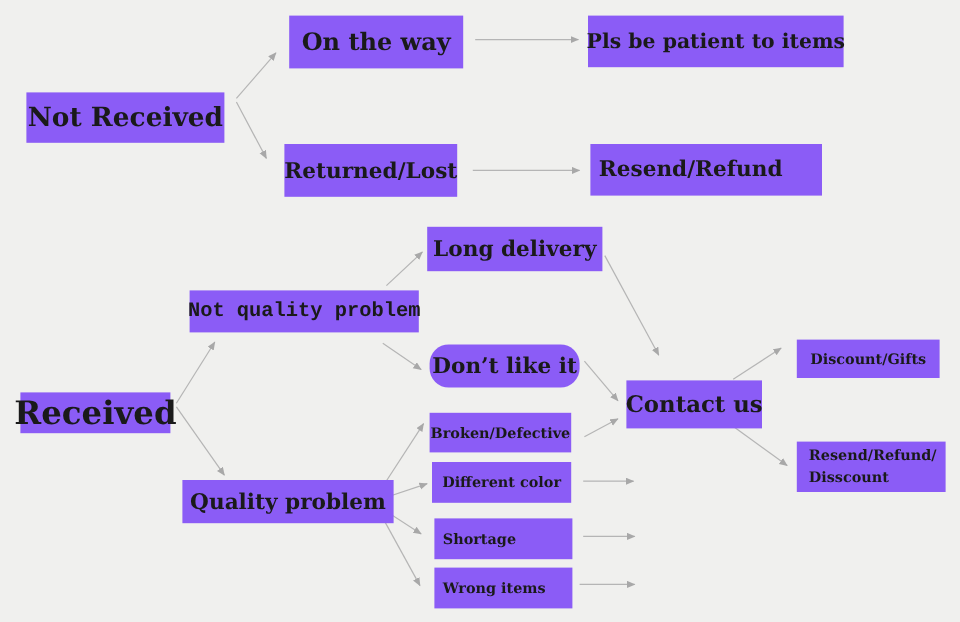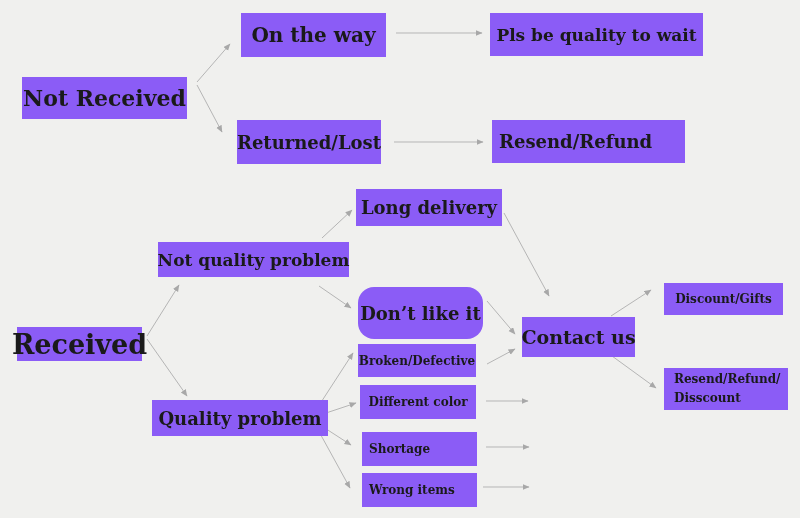--- a/index.html
+++ b/index.html
@@ -34,22 +34,22 @@
     padding-left: 10px;
     line-height: 19px;
   }
   
   .n-not-received   { left: 22px;  top: 77px;  width: 165px; height: 42px; font-size: 22px; }
   .n-on-the-way     { left: 241px; top: 13px;  width: 145px; height: 44px; font-size: 20px; }
   .n-pls-wait       { left: 490px; top: 13px;  width: 213px; height: 43px; font-size: 17px; }
   .n-returned-lost  { left: 237px; top: 120px; width: 144px; height: 44px; font-size: 18px; }
   .n-resend-refund  { left: 492px; top: 120px; width: 193px; height: 43px; font-size: 18px; padding-left: 8px; }
   .n-long-delivery  { left: 356px; top: 189px; width: 146px; height: 37px; font-size: 18px; }
-  .n-not-quality    { left: 158px; top: 242px; width: 191px; height: 35px; font-size: 17px; }
-  .n-dont-like      { left: 358px; top: 287px; width: 125px; height: 52px; font-size: 18px; border-radius: 16px; }
+  .n-not-quality    { left: 158px; top: 242px; width: 191px; height: 35px; font-size: 17px; font-family: Liberation Mono, monospace; }
+  .n-dont-like      { left: 358px; top: 287px; width: 125px; height: 36px; font-size: 18px; border-radius: 16px; }
   .n-received       { left: 17px;  top: 327px; width: 125px; height: 34px; font-size: 27px; }
   .n-contact-us     { left: 522px; top: 317px; width: 113px; height: 40px; font-size: 19px; }
   .n-discount-gifts { left: 664px; top: 283px; width: 119px; height: 32px; font-size: 12px; }
   .n-rrd            { left: 664px; top: 368px; width: 124px; height: 42px; font-size: 12px; }
   .n-broken         { left: 358px; top: 344px; width: 118px; height: 33px; font-size: 12px; }
   .n-different      { left: 360px; top: 385px; width: 116px; height: 34px; font-size: 12px; }
   .n-shortage       { left: 362px; top: 432px; width: 115px; height: 34px; font-size: 12px; }
   .n-quality        { left: 152px; top: 400px; width: 176px; height: 36px; font-size: 18px; }
   .n-wrong          { left: 362px; top: 473px; width: 115px; height: 34px; font-size: 12px; }
 </style>
@@ -81,21 +81,21 @@
     <line x1="611" y1="316" x2="651" y2="290" stroke="#b5b5b5" stroke-width="1" marker-end="url(#ah)"></line>
     <line x1="612" y1="356" x2="656" y2="388" stroke="#b5b5b5" stroke-width="1" marker-end="url(#ah)"></line>
     <line x1="316" y1="410" x2="353" y2="353" stroke="#b5b5b5" stroke-width="1" marker-end="url(#ah)"></line>
     <line x1="317" y1="416" x2="356" y2="403" stroke="#b5b5b5" stroke-width="1" marker-end="url(#ah)"></line>
     <line x1="317" y1="423" x2="351" y2="445" stroke="#b5b5b5" stroke-width="1" marker-end="url(#ah)"></line>
     <line x1="317" y1="428" x2="350" y2="488" stroke="#b5b5b5" stroke-width="1" marker-end="url(#ah)"></line>
   </svg>
 
   <div class="node n-not-received">Not Received</div>
   <div class="node n-on-the-way">On the way</div>
-  <div class="node n-pls-wait">Pls be quality to wait</div>
+  <div class="node n-pls-wait">Pls be patient to items</div>
   <div class="node n-returned-lost">Returned/Lost</div>
   <div class="node n-resend-refund left">Resend/Refund</div>
   <div class="node n-long-delivery">Long delivery</div>
   <div class="node n-not-quality">Not quality problem</div>
   <div class="node n-dont-like">Don’t like it</div>
   <div class="node n-received">Received</div>
   <div class="node n-contact-us">Contact us</div>
   <div class="node n-discount-gifts">Discount/Gifts</div>
   <div class="node n-rrd two-line">
     <div>Resend/Refund/</div>

